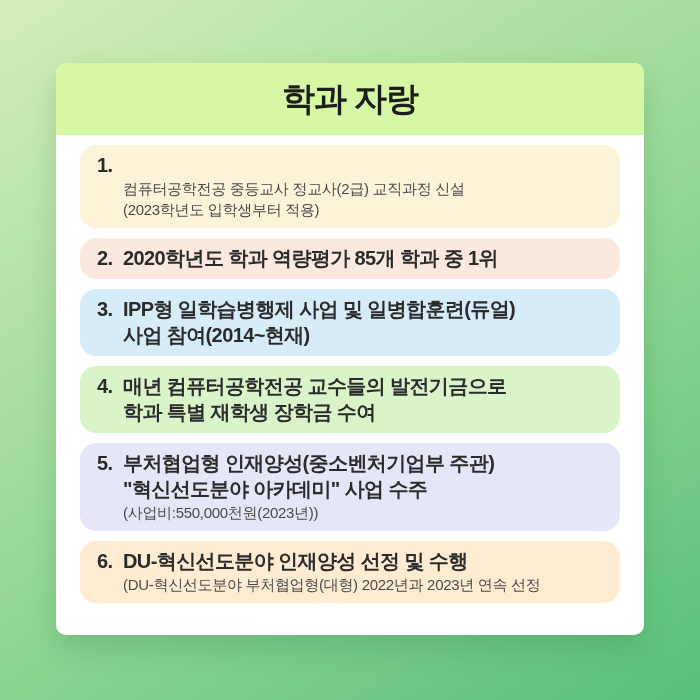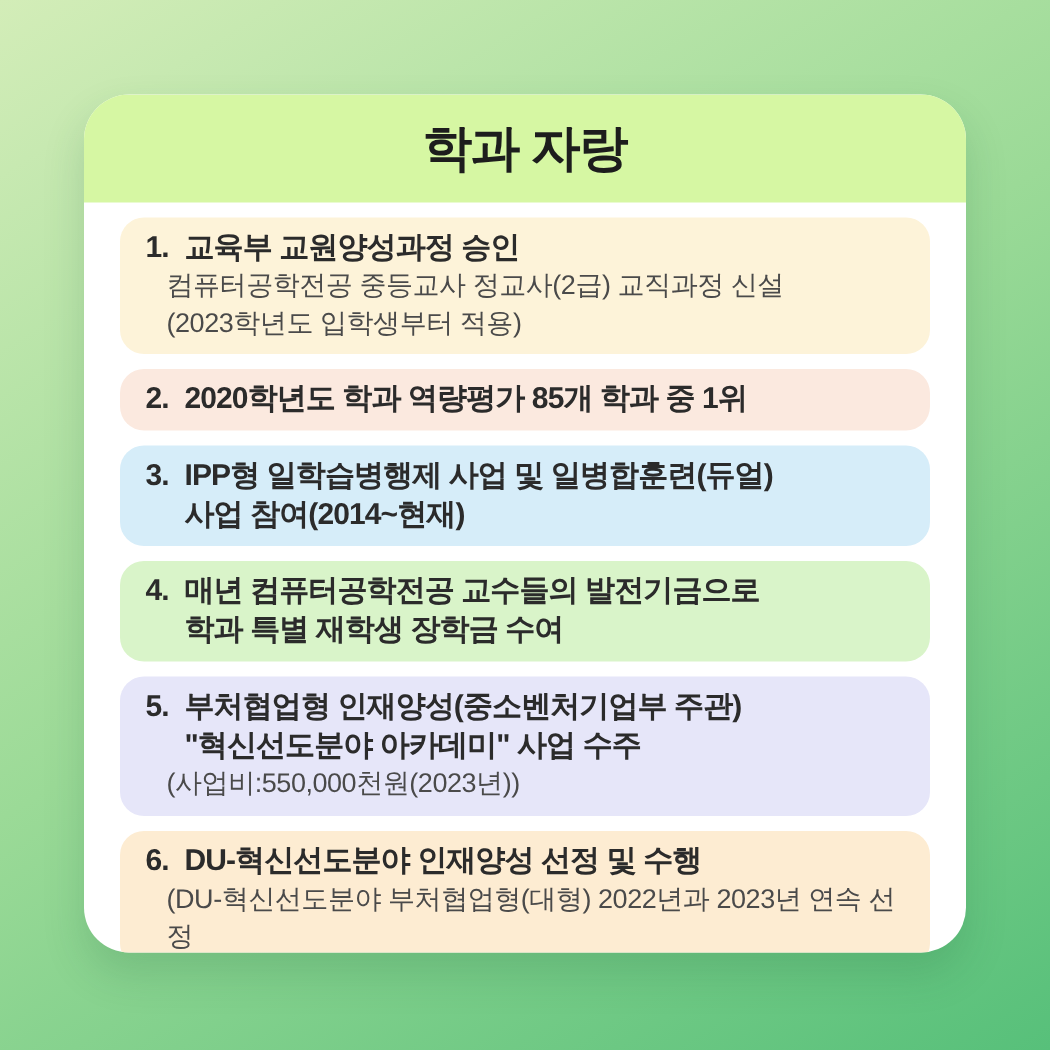--- a/index.html
+++ b/index.html
@@ -7,21 +7,21 @@
   body {
     font-family:"Liberation Sans","DejaVu Sans",sans-serif;
     background:linear-gradient(148deg,#d3edb8 0%,#9bda97 48%,#57c07a 100%);
     position:relative;
     overflow:hidden;
   }
   .card {
     position:absolute; left:56px; top:63px;
     width:588px; height:572px;
     background:#ffffff;
-    border-radius:30px;
+    border-radius:10px;
     box-shadow:0 14px 28px rgba(25,95,55,.18);
     overflow:hidden;
     display:flex; flex-direction:column;
   }
   .card-header {
     flex:0 0 72px;
     display:flex; align-items:center; justify-content:center;
   }
   .page-title {
     font-size:33px; font-weight:800; color:#1d1d1d; letter-spacing:-1px;
@@ -36,42 +36,41 @@
     padding:7px 14px 8px 17px;
   }
   .item-head {
     display:flex;
     font-weight:800; font-size:20px; line-height:1.3;
     color:#2b2b2b; letter-spacing:-0.6px;
   }
   .item-num { flex:0 0 26px; }
   .item-title { white-space:pre-line; }
   .item-sub {
-    margin-left:14px;
-    font-size:18px; line-height:1.4;
+    margin-left:26px;
+    font-size:15px; line-height:1.4;
     color:#4a4a4a; letter-spacing:-0.3px;
     white-space:pre-line;
   }
   .item-sub:empty { display:none; }
 </style>
 </head>
 <body>
 
 <div class="card">
 
   <div class="card-header" style="background: rgb(214, 247, 163);">
     <div class="page-title">학과 자랑</div>
   </div>
 
   <div class="items">
 
     <div class="item" style="background: rgb(253, 243, 217);">
       <div class="item-head">
         <span class="item-num">1.</span>
-        <span class="item-title">교육부 교원양성과정 승인</span>
       </div>
       <div class="item-sub">컴퓨터공학전공 중등교사 정교사(2급) 교직과정 신설
 (2023학년도 입학생부터 적용)</div>
     </div>
 
     <div class="item" style="background: rgb(251, 233, 223);">
       <div class="item-head">
         <span class="item-num">2.</span>
         <span class="item-title">2020학년도 학과 역량평가 85개 학과 중 1위</span>
       </div>

